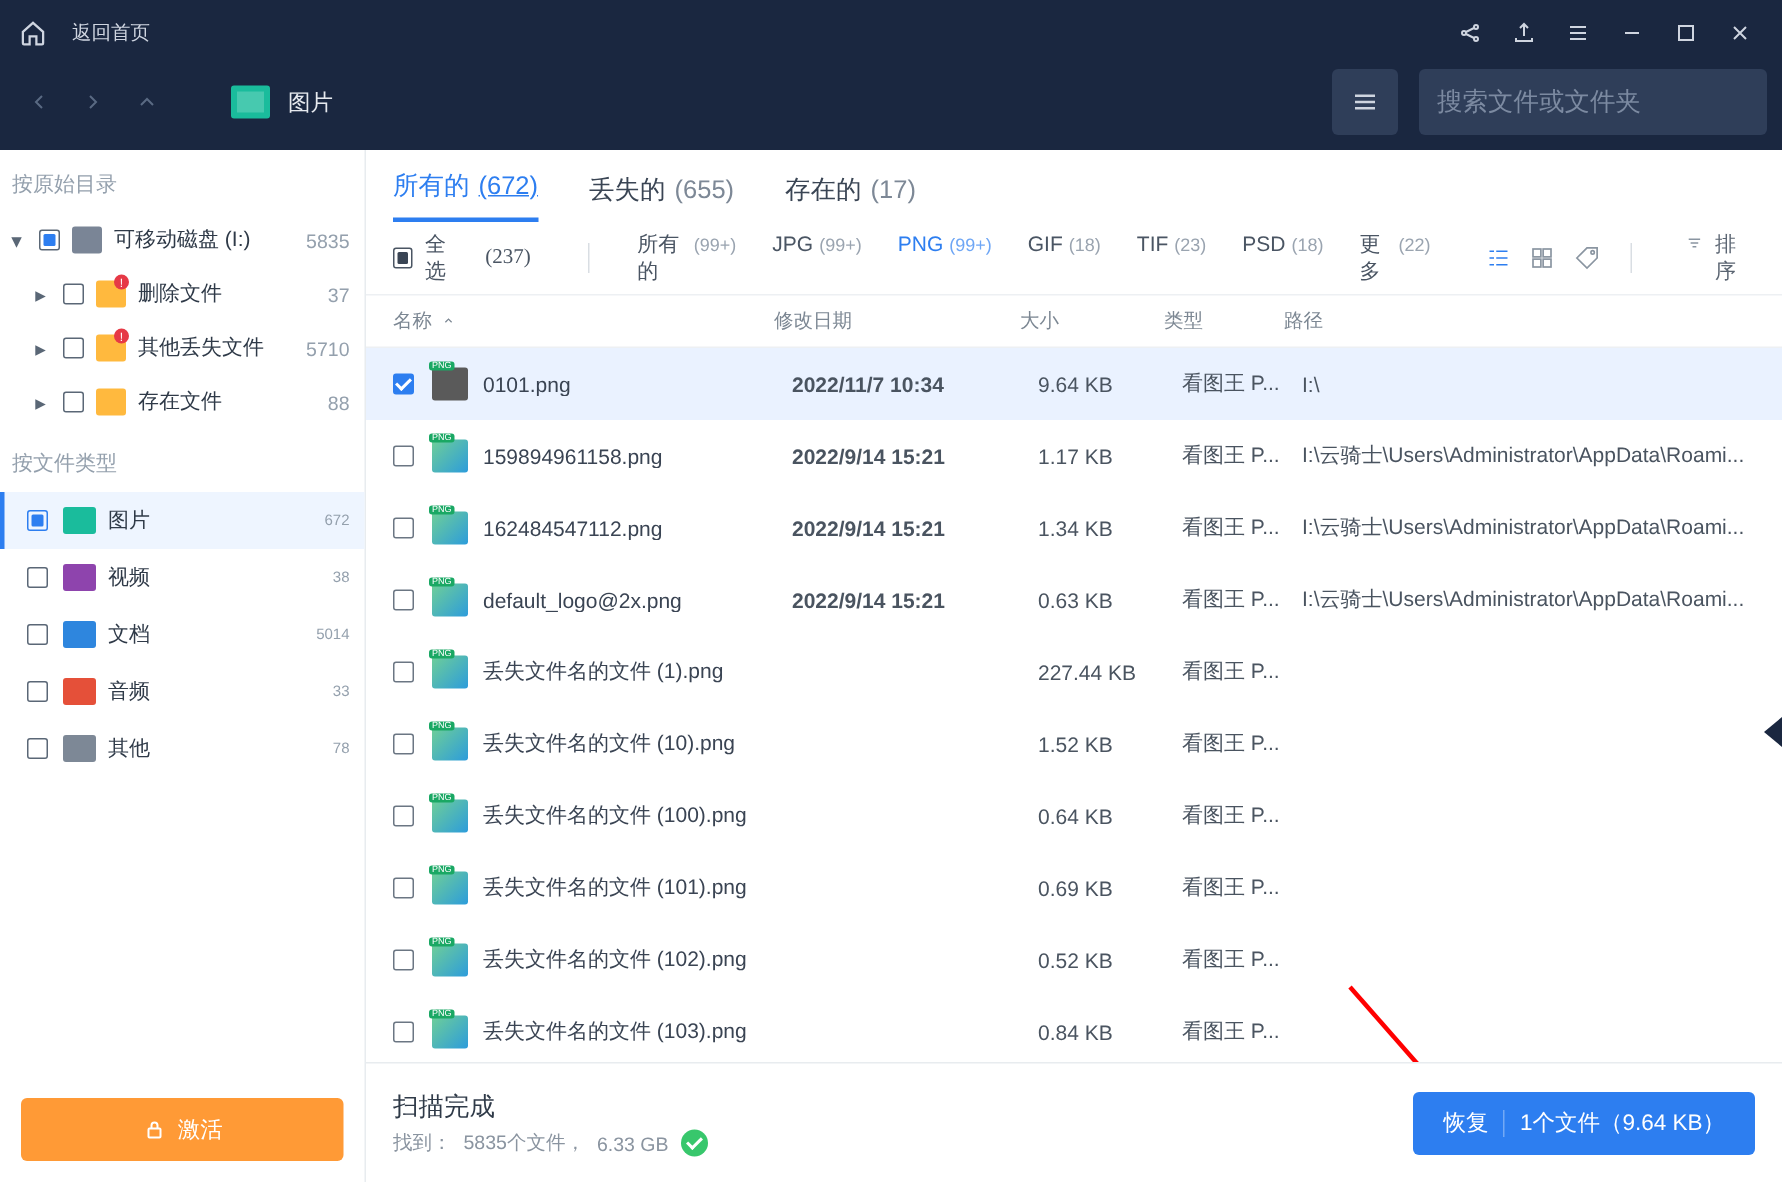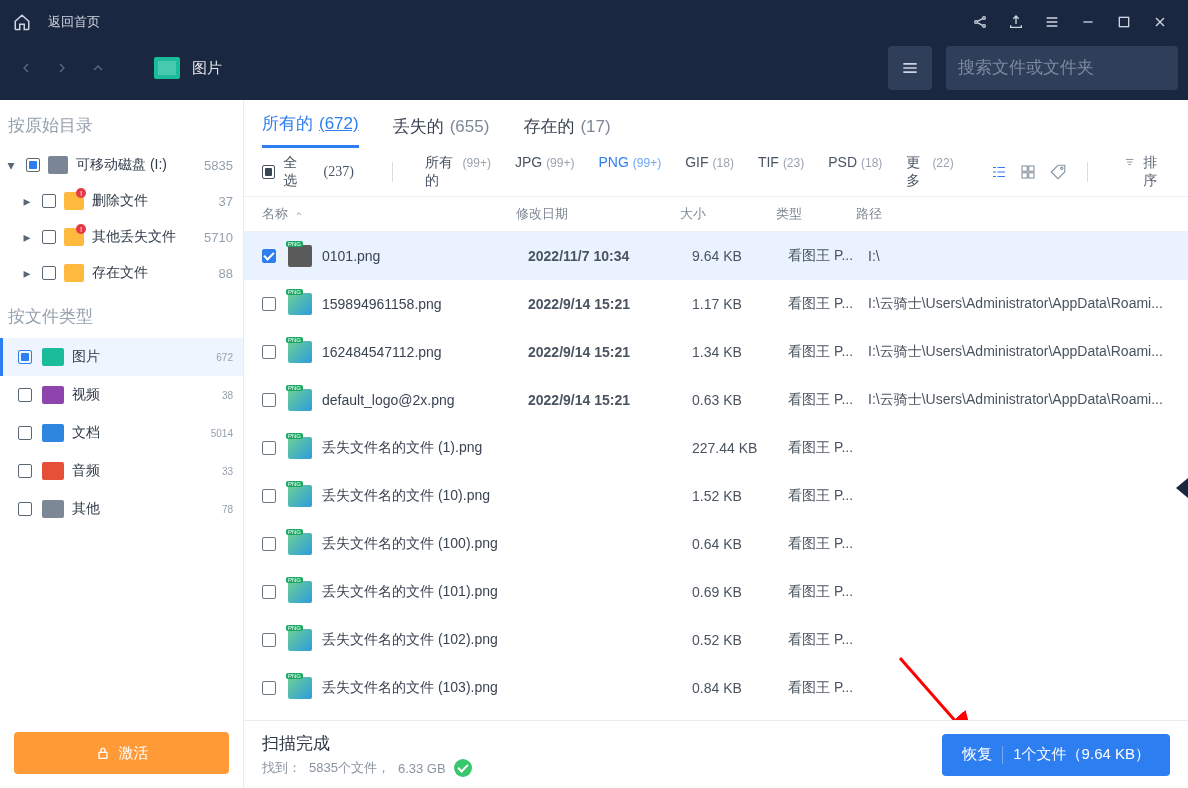--- a/index.html
+++ b/index.html
@@ -28,21 +28,21 @@
   .navbar .search input { flex:1; background:transparent; border:none; outline:none; color:#cfd5e0; font-size:17px; }
   .navbar .search input::placeholder { color:#7c8aa1; }
   .navbar .search svg { width:18px; height:18px; stroke:#7c8aa1; fill:none; stroke-width:2; }
 
   
   .main { display:flex; height: calc(788px - 100px); }
   .sidebar { width: 244px; background:#fff; border-right:1px solid #e8ecef; display:flex; flex-direction:column; }
   .content { flex:1; display:flex; flex-direction:column; position:relative; }
 
   
-  .section-label { font-size:17px; color:#94a0ad; padding: 14px 0 10px 8px; }
+  .section-label { font-size:14px; color:#94a0ad; padding: 14px 0 10px 8px; }
   .tree-item { display:flex; align-items:center; height:36px; padding:0 10px 0 4px; font-size:14px; color:#2f3a48; position:relative;}
   .tree-item .arrow { width:14px; display:flex; justify-content:center; color:#5a6776; }
   .tree-item .cb { width:14px; height:14px; border:1.5px solid #5a6776; border-radius:2px; margin:0 8px; position:relative;}
   .tree-item .cb.filled::after{content:""; position:absolute; inset:2px; background:#2d7ef0; border-radius:1px;}
   .tree-item .ficon { width:20px; height:18px; border-radius:2px; margin-right:8px; }
   .tree-item .ficon.disk { background:#7a8596; }
   .tree-item .ficon.folder { background:#ffb93e; }
   .tree-item .ficon.folder.warn::after{content:"!"; position:absolute; background:#e63946; color:#fff; border-radius:50%; width:10px; height:10px; font-size:8px; display:flex;align-items:center;justify-content:center; margin-left:12px; margin-top:-4px;}
   .tree-item .count { margin-left:auto; font-size:13px; color:#94a0ad; }
   .tree-sub { padding-left: 16px; }
@@ -102,21 +102,21 @@
   .row .thumb{width:24px;height:22px;background:linear-gradient(135deg,#6fcf97,#2d9cdb);border-radius:2px;margin-right:10px;flex-shrink:0;position:relative;}
   .row .thumb.photo{background:#5a5a5a;}
   .row .thumb::before{content:"PNG";position:absolute;top:-4px;left:-2px;font-size:6px;background:#1aa864;color:#fff;padding:0 2px;border-radius:2px;}
   .row .fname{flex:0 0 206px;white-space:nowrap;overflow:hidden;text-overflow:ellipsis;}
   .row .fdate{flex:0 0 164px;color:#4a5460;font-weight:bold;}
   .row .fsize{flex:0 0 96px;color:#4a5460;}
   .row .ftype{flex:0 0 80px;color:#4a5460;white-space:nowrap;overflow:hidden;text-overflow:ellipsis;}
   .row .fpath{flex:1;color:#4a5460;white-space:nowrap;overflow:hidden;text-overflow:ellipsis;}
 
   
-  .footer{position:absolute;left:0;right:0;bottom:0;height:68px;border-top:1px solid #e8ecef;background:#fff;display:flex;align-items:center;padding:0 18px;}
+  .footer{position:absolute;left:0;right:0;bottom:0;height:80px;border-top:1px solid #e8ecef;background:#fff;display:flex;align-items:center;padding:0 18px;}
   .footer .scan-title{font-size:17px;color:#2f3a48;}
   .footer .scan-sub{font-size:13px;color:#8a94a0;display:flex;align-items:center;gap:8px;margin-top:4px;}
   .footer .check{width:18px;height:18px;border-radius:50%;background:#38c76c;display:flex;align-items:center;justify-content:center;}
   .footer .check::after{content:"";width:4px;height:8px;border:solid #fff;border-width:0 2px 2px 0;transform:rotate(45deg);margin-bottom:2px;}
   .footer .spacer{flex:1;}
   .recover-btn{background:#2d7ef0;color:#fff;height:42px;border-radius:4px;display:flex;align-items:center;padding:0 20px;font-size:15px;gap:10px;}
   .recover-btn .sep{width:1px;height:18px;background:#ffffff55;}
 
   
   .arrow-ann{position:absolute;pointer-events:none;}

